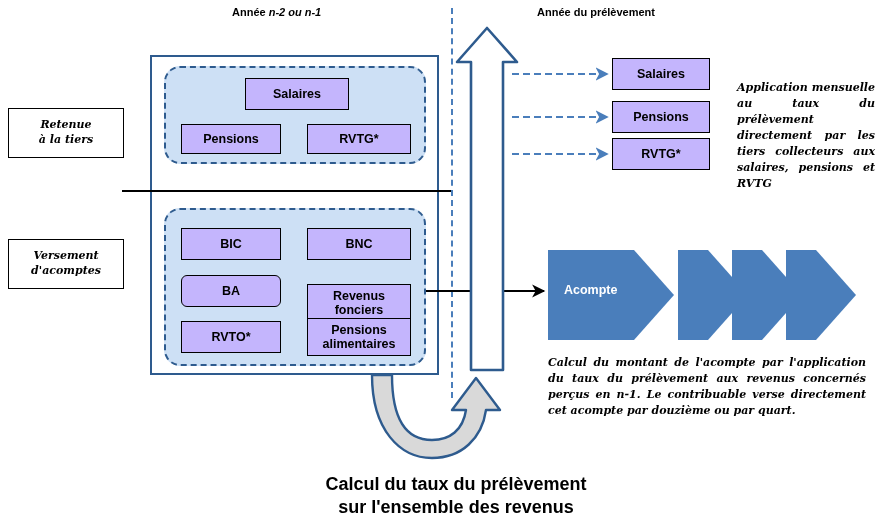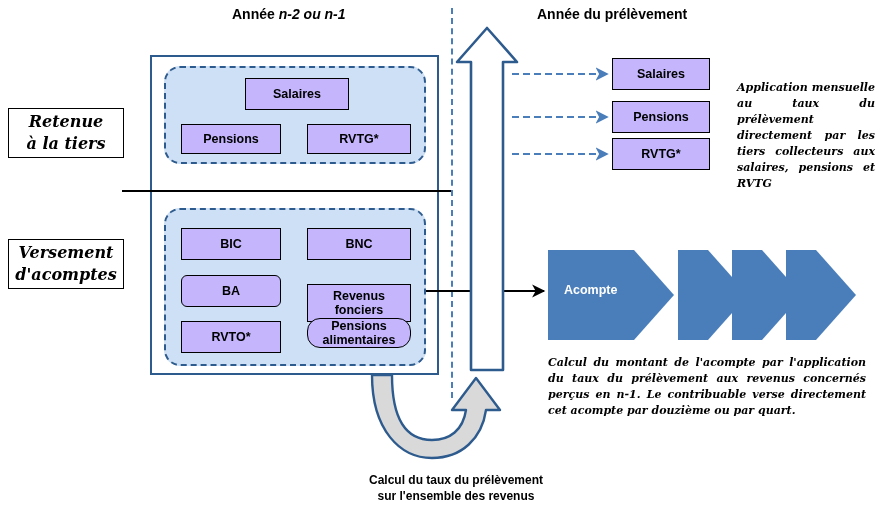--- a/index.html
+++ b/index.html
@@ -14,21 +14,21 @@
     position: relative;
     width: 881px;
     height: 519px;
     background: #ffffff;
     overflow: hidden;
   }
 
   
   .col-title {
     position: absolute;
-    font-size: 14px;
+    font-size: 11px;
     font-weight: bold;
     color: #000000;
     white-space: nowrap;
   }
   .col-title .ital { font-style: italic; }
   #title-left  { left: 232px; top: 6px; }
   #title-right { left: 537px; top: 6px; }
 
   
   .side-label {
@@ -36,21 +36,21 @@
     border: 1.5px solid #000000;
     background: #ffffff;
     box-sizing: border-box;
     display: flex;
     flex-direction: column;
     align-items: center;
     justify-content: center;
     font-family: "DejaVu Serif", serif;
     font-style: italic;
     font-weight: bold;
-    font-size: 16px;
+    font-size: 11px;
     color: #000;
     line-height: 1.35;
     text-align: center;
   }
   #label-retenue  { left: 8px;  top: 108px; width: 116px; height: 50px; }
   #label-acomptes { left: 8px;  top: 228px; width: 116px; height: 50px; margin-top: 11px; }
 
   
   .outer-frame {
     position: absolute;
@@ -92,21 +92,21 @@
   #box-salaires-l { left: 245px; top: 78px;  width: 104px; height: 32px; }
   #box-pensions-l { left: 181px; top: 124px; width: 100px; height: 30px; }
   #box-rvtg-l     { left: 307px; top: 124px; width: 104px; height: 30px; }
 
   
   #box-bic  { left: 181px; top: 228px; width: 100px; height: 32px; }
   #box-bnc  { left: 307px; top: 228px; width: 104px; height: 32px; }
   #box-ba   { left: 181px; top: 275px; width: 100px; height: 32px; border-radius: 6px; }
   #box-rf   { left: 307px; top: 284px; width: 104px; height: 38px; }
   #box-rvto { left: 181px; top: 321px; width: 100px; height: 32px; }
-  #box-pa   { left: 307px; top: 318px; width: 104px; height: 30px; border-radius: 13px; }
+  #box-pa   { left: 307px; top: 318px; width: 104px; height: 38px; }
 
   
   #box-salaires-r { left: 612px; top: 58px;  width: 98px; height: 32px; }
   #box-pensions-r { left: 612px; top: 101px; width: 98px; height: 32px; }
   #box-rvtg-r     { left: 612px; top: 138px; width: 98px; height: 32px; }
 
   
   #divider {
     position: absolute;
     left: 451px;
@@ -187,21 +187,21 @@
 
   
   #caption {
     position: absolute;
     left: 318px;
     top: 473px;
     width: 276px;
     text-align: center;
     font-family: "Liberation Sans", sans-serif;
     font-weight: bold;
-    font-size: 12px;
+    font-size: 18px;
     color: #000;
     line-height: 1.3;
   }
 </style>
 </head>
 <body>
 
 <div id="canvas">
 
   <div class="col-title" id="title-left"><span>Année </span><span class="ital">n-2 ou n-1</span></div>

